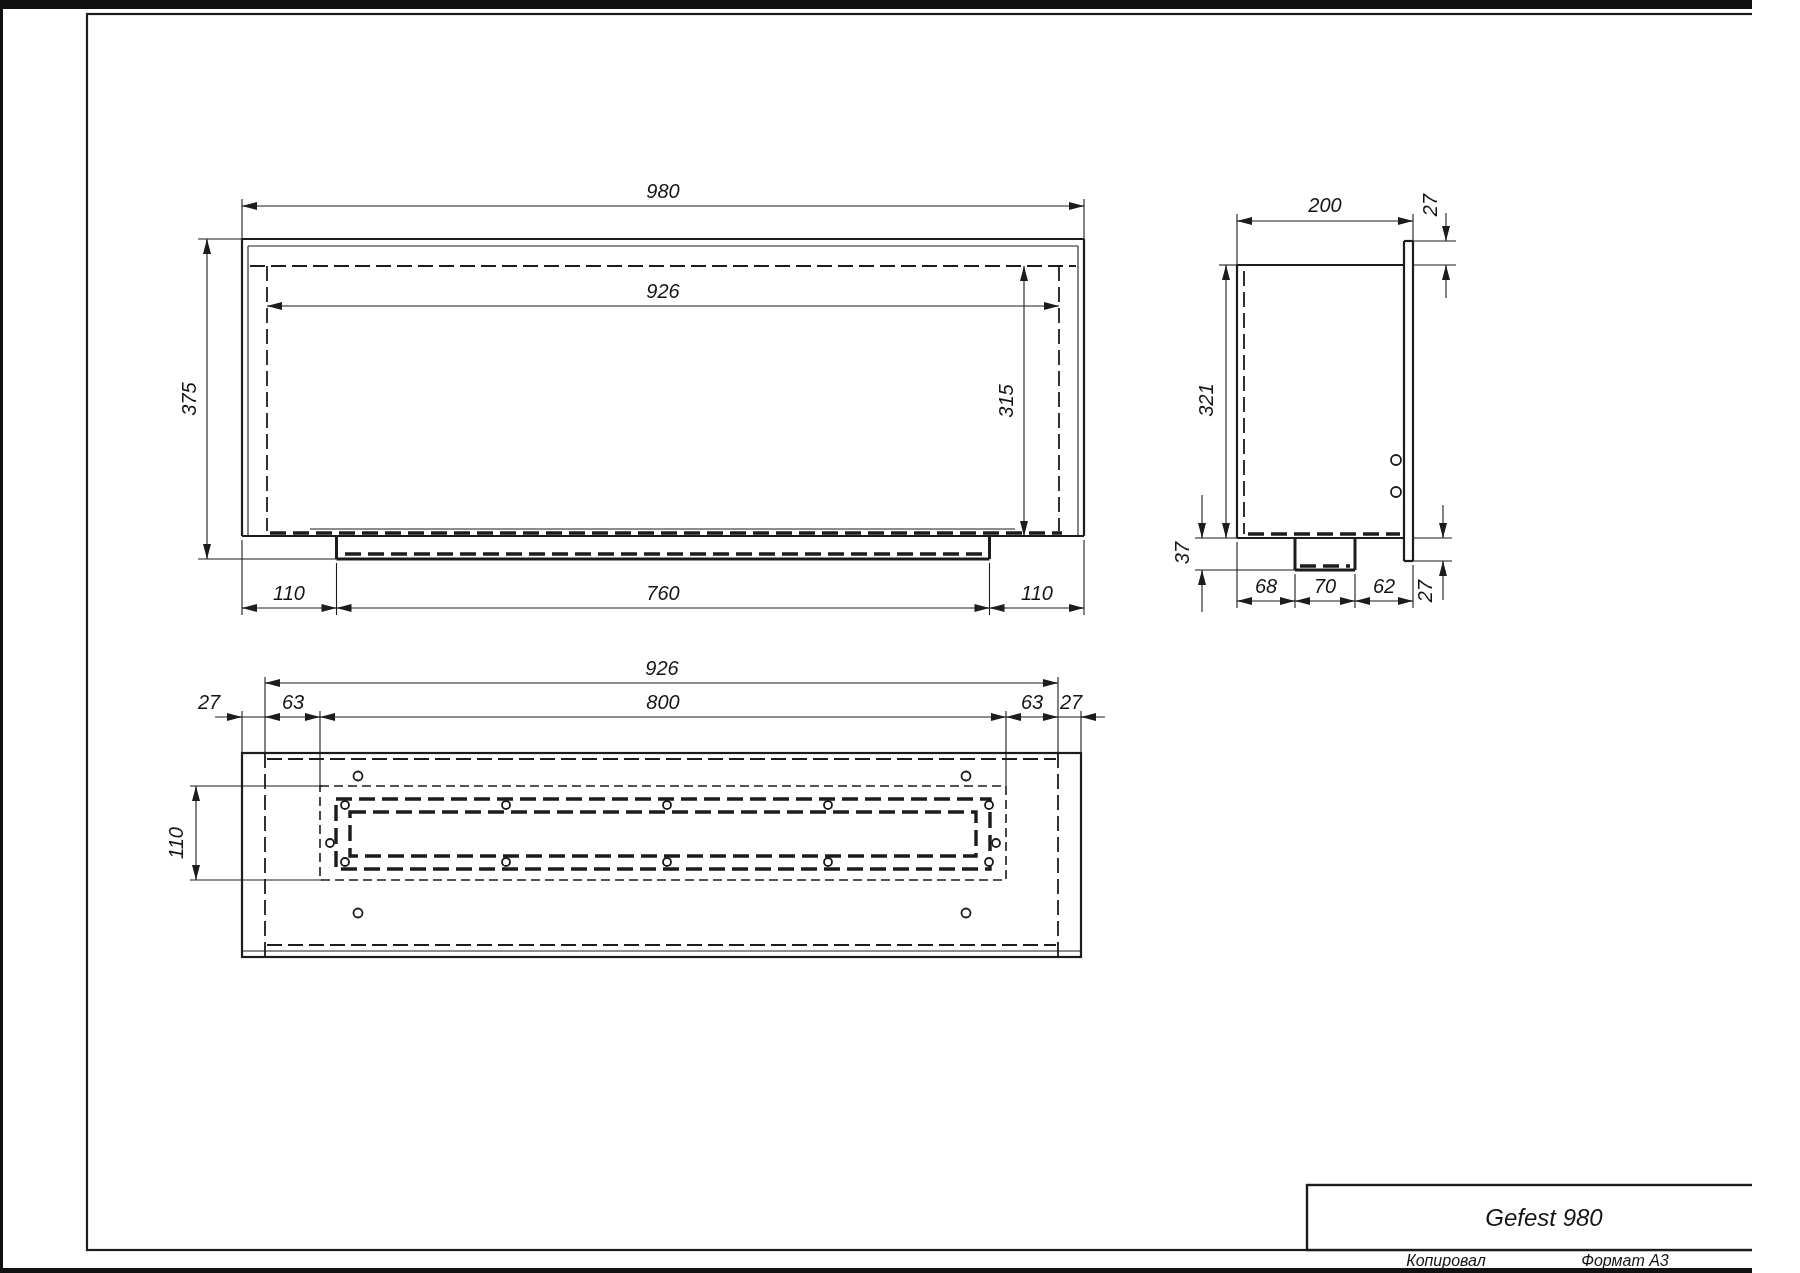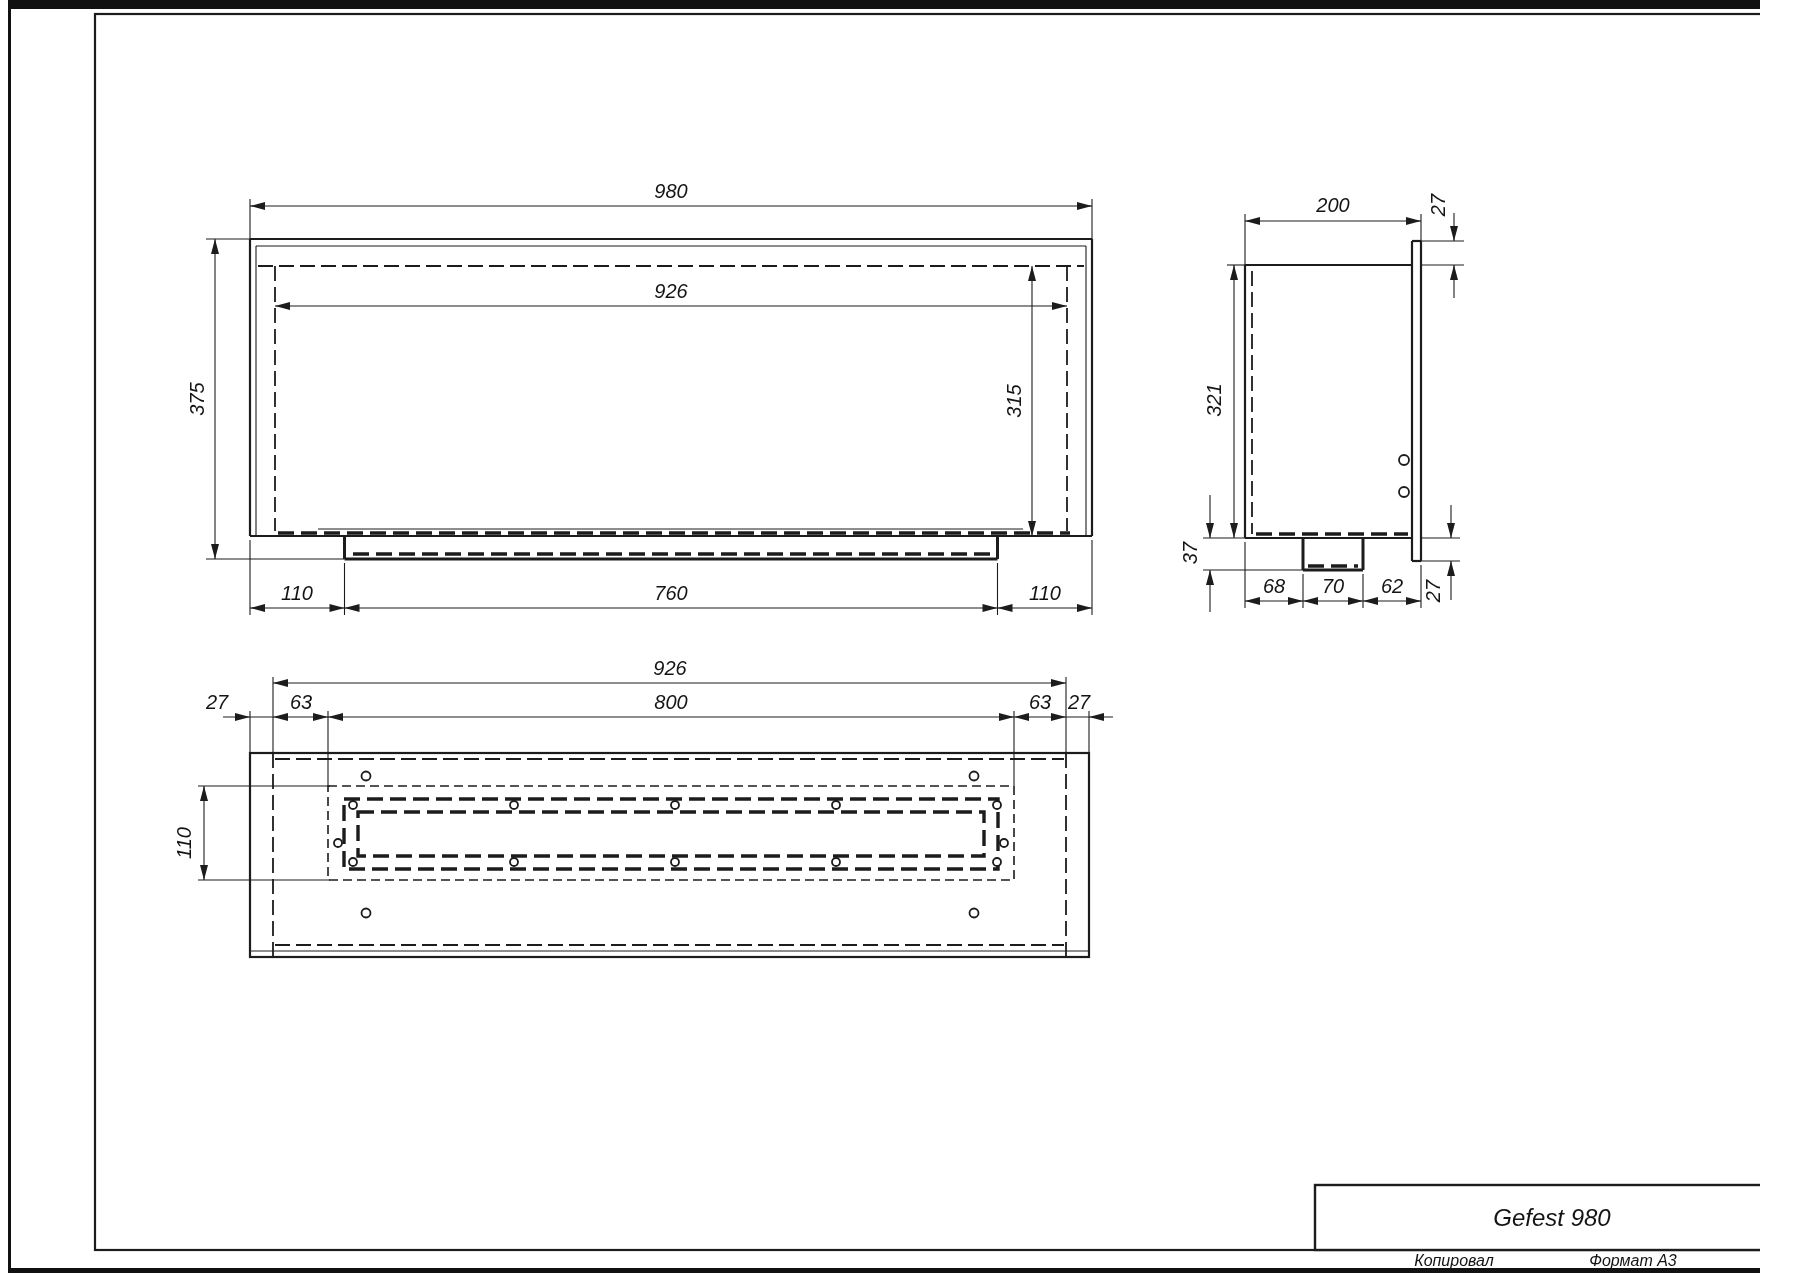--- a/index.html
+++ b/index.html
@@ -1,16 +1,16 @@
 <!DOCTYPE html>
 <html><head>
 <meta charset="utf-8">
 <style>
   html,body{margin:0;padding:0;background:#fff;}
-  .sheet{position:relative;width:1752px;height:1273px;background:#fff;overflow:hidden;padding-left:8px;}
+  .sheet{position:relative;width:1752px;height:1273px;background:#fff;overflow:hidden;}
   svg{display:block;}
   .s  {stroke:#1c1c1c;stroke-width:2.2;fill:none;}
   .st {stroke:#1c1c1c;stroke-width:1.1;fill:none;}
   .dim{stroke:#1c1c1c;stroke-width:1.1;fill:none;}
   .dash {stroke:#1c1c1c;stroke-width:1.8;fill:none;stroke-dasharray:15 6;}
   .ldash{stroke:#1c1c1c;stroke-width:1.6;fill:none;stroke-dasharray:9 5;}
   .hdash{stroke:#1c1c1c;stroke-width:3.4;fill:none;stroke-dasharray:16 7;}
   .thick{stroke:#1c1c1c;stroke-width:3;fill:none;}
   .hole{stroke:#1c1c1c;stroke-width:1.8;fill:#fff;}
   text{fill:#141414;font-family:"Liberation Sans",sans-serif;font-style:italic;}

